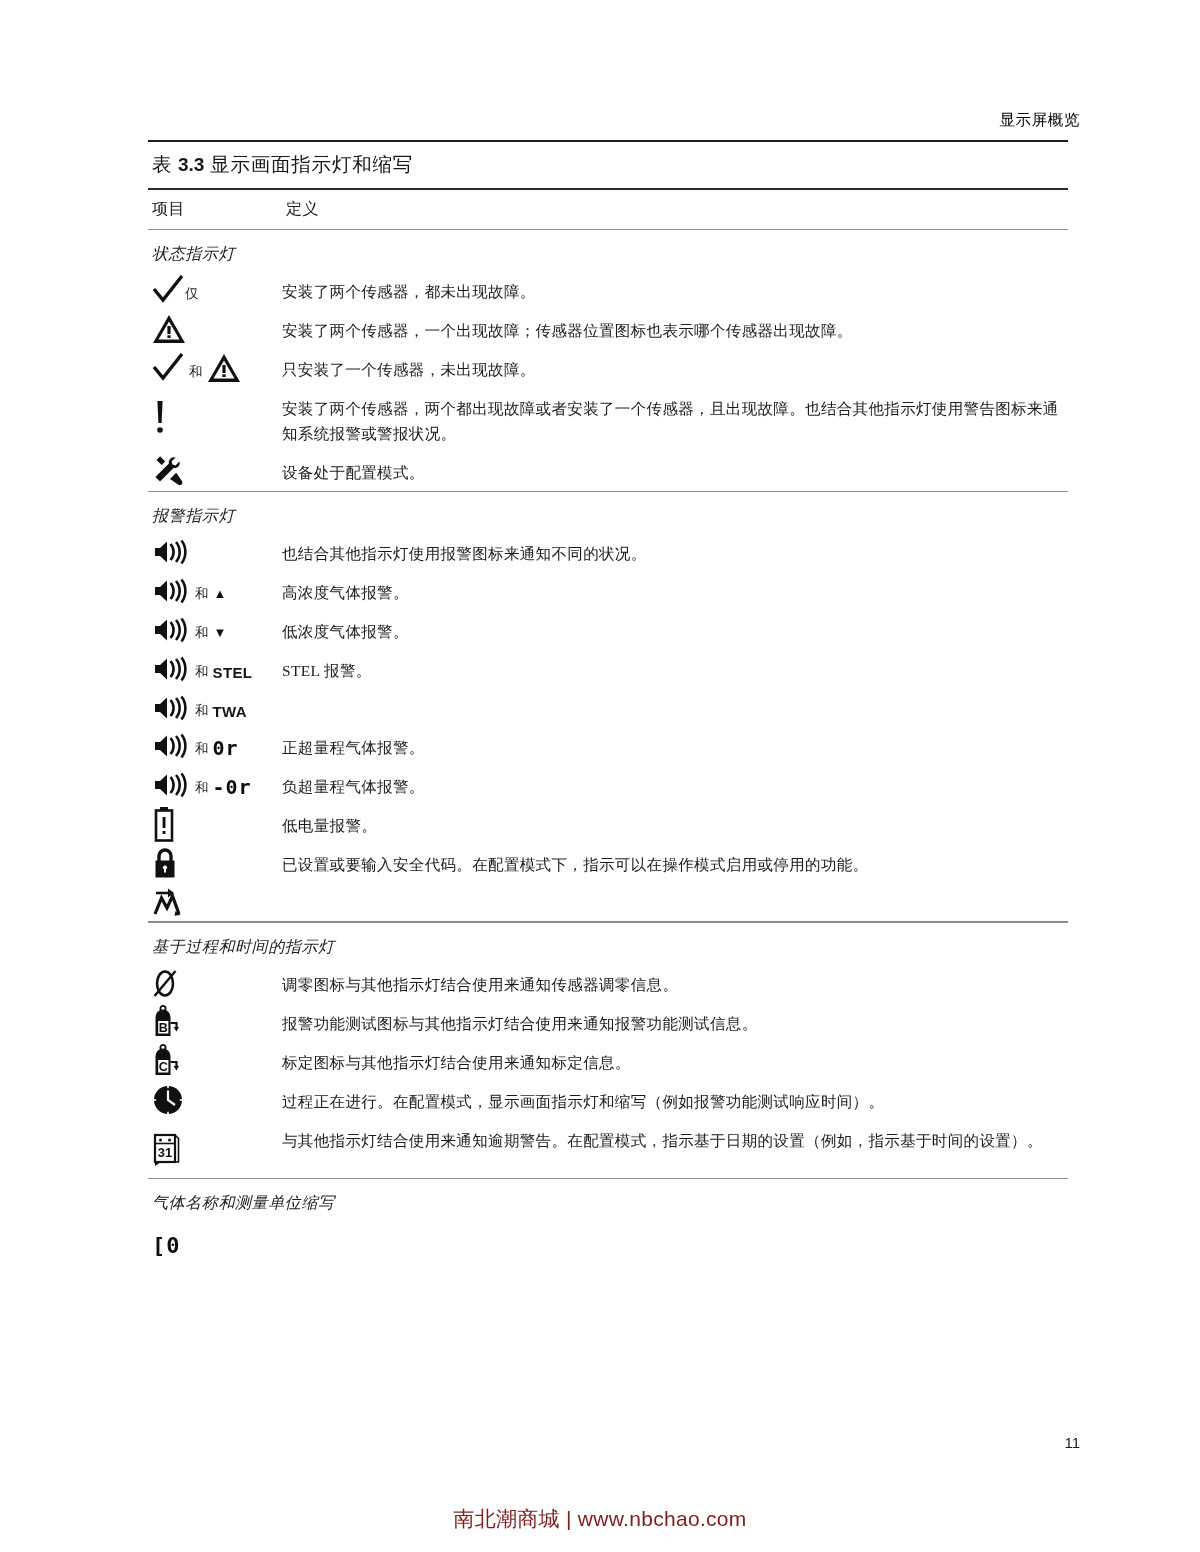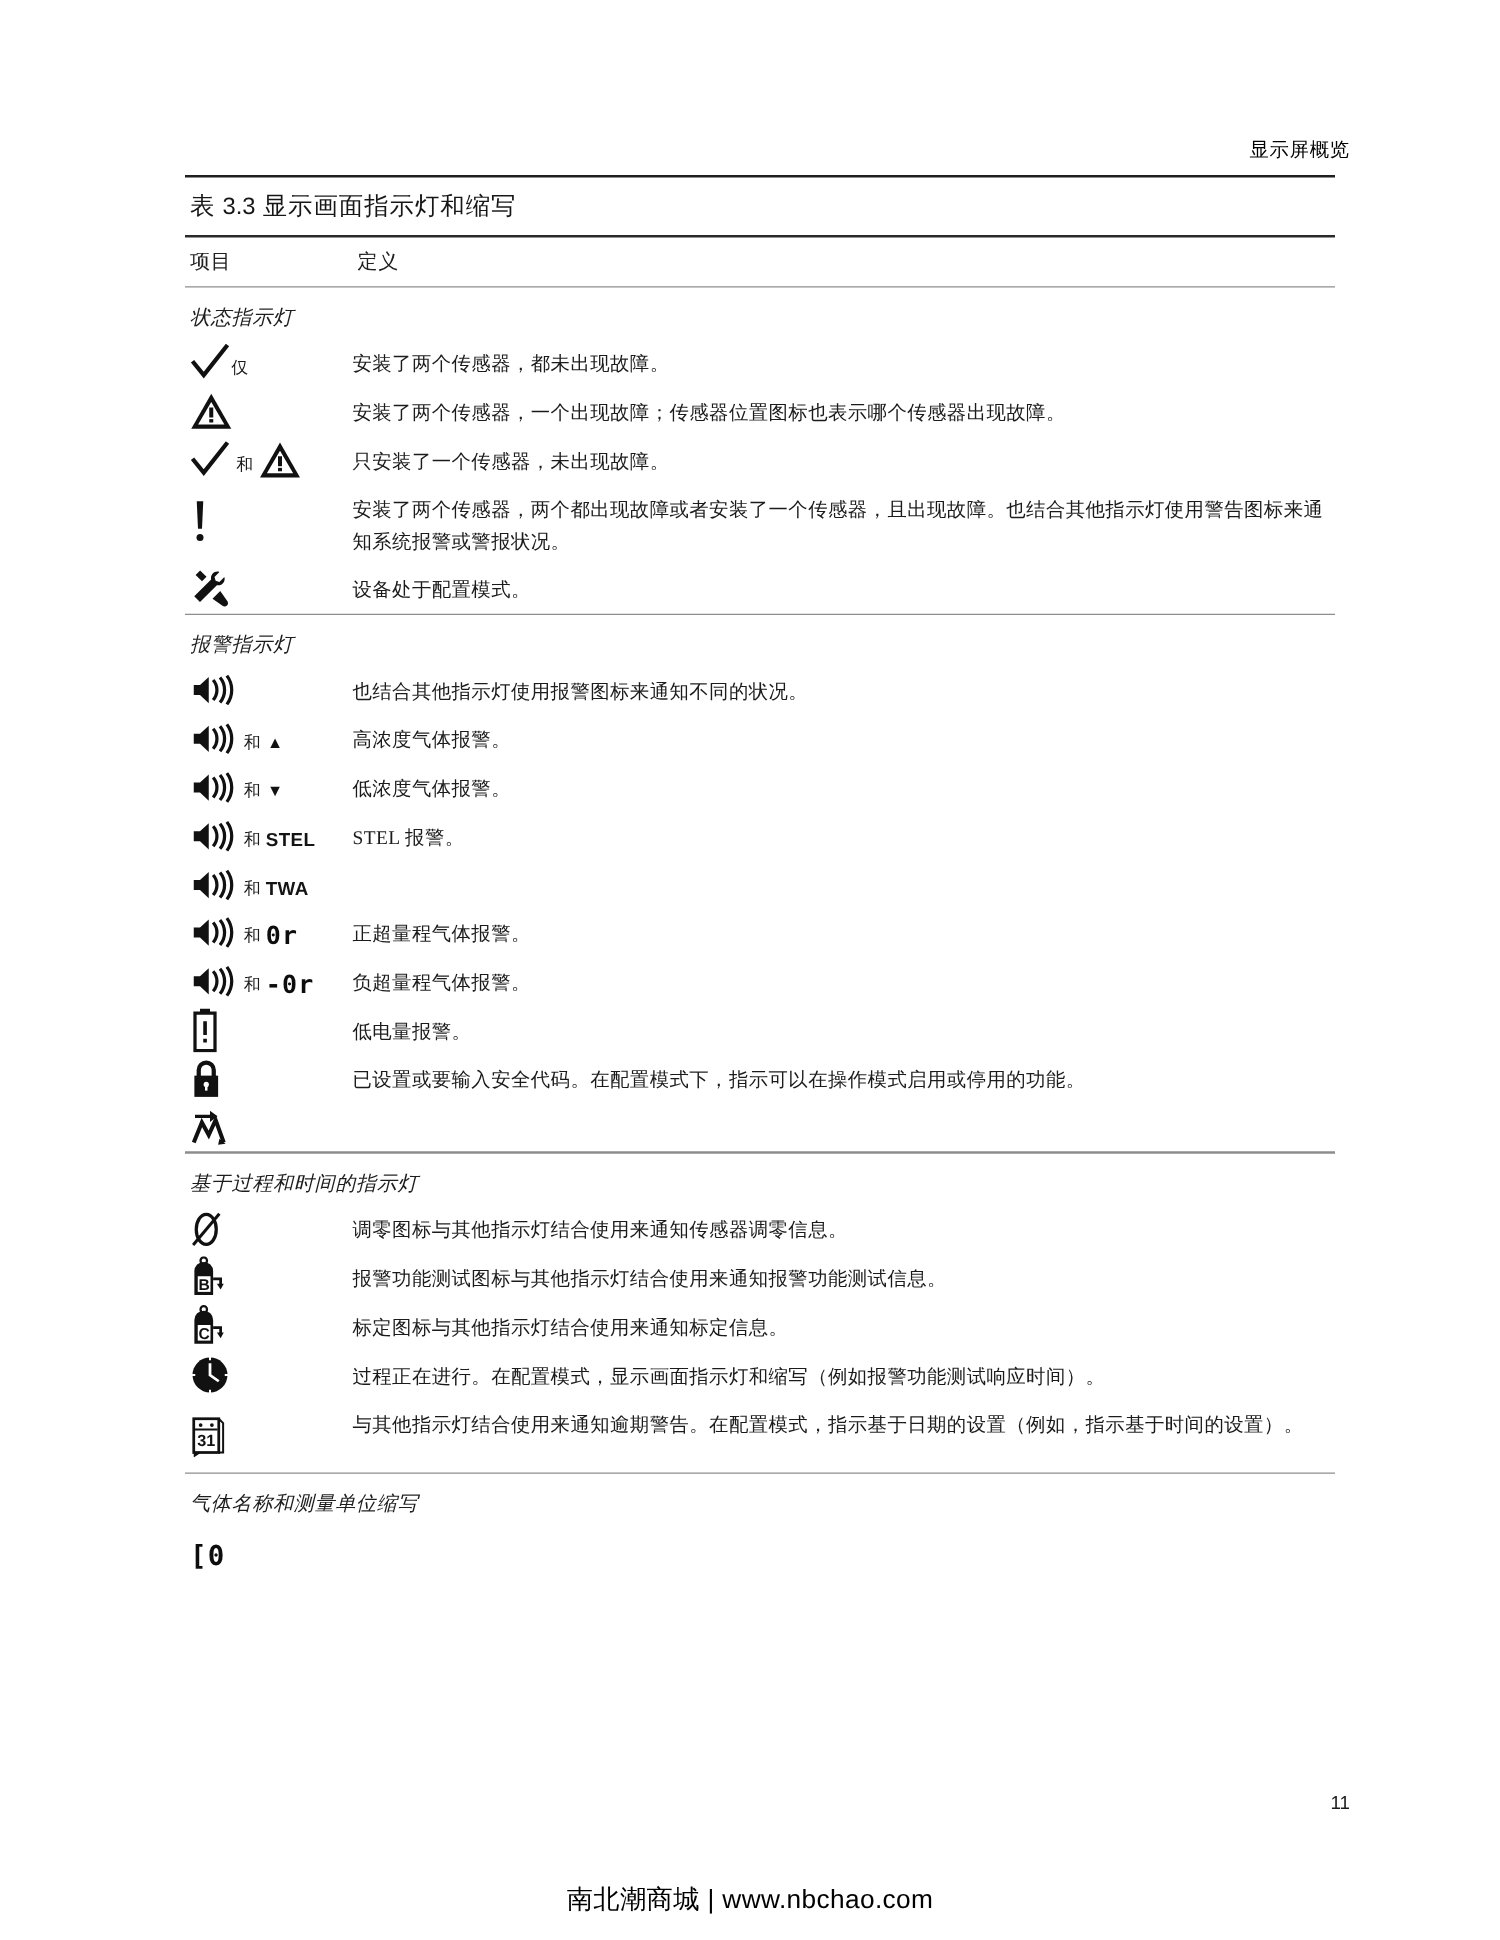--- a/index.html
+++ b/index.html
@@ -56,20 +56,21 @@
   .table-title {
     font-size: 19.5px;
     padding: 9px 2px 10px 4px;
     letter-spacing: 0.8px;
     color: #171717;
   }
   .table-title .num {
     font-family: "Liberation Sans", sans-serif;
     font-size: 19px;
     letter-spacing: 0;
+    font-weight: bold;
   }
 
   .col-head {
     display: flex;
     font-size: 16px;
     padding: 9px 2px 9px 4px;
     color: #202020;
     letter-spacing: 0.5px;
     justify-content: flex-end;
   }
@@ -168,21 +169,21 @@
     color: #1c1c1c;
   }
   .site-footer {
     position: absolute;
     left: 0;
     right: 0;
     top: 1505px;
     text-align: center;
     font-size: 21px;
     font-family: "Liberation Sans", "DejaVu Sans", sans-serif;
-    color: #000000;
+    color: #7f1d1d;
     letter-spacing: 0.3px;
   }
 </style>
 </head>
 <body>
 
 <div class="running-header">显示屏概览</div>
 
 <div class="page">
 

